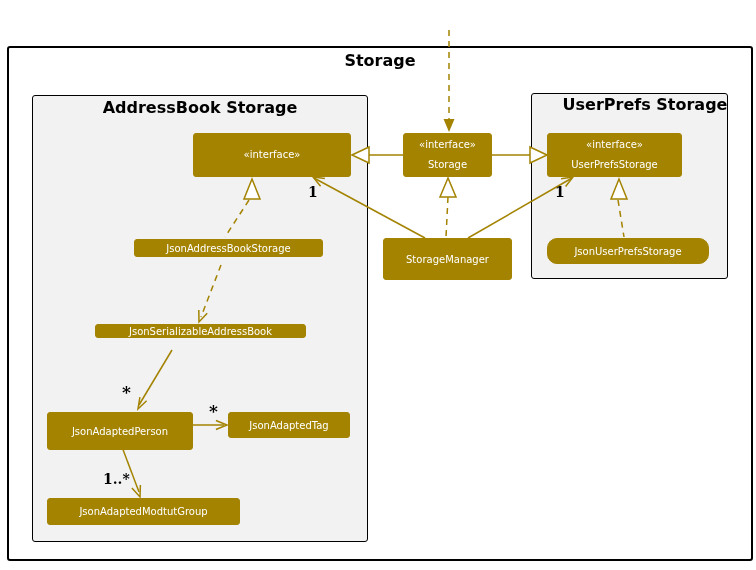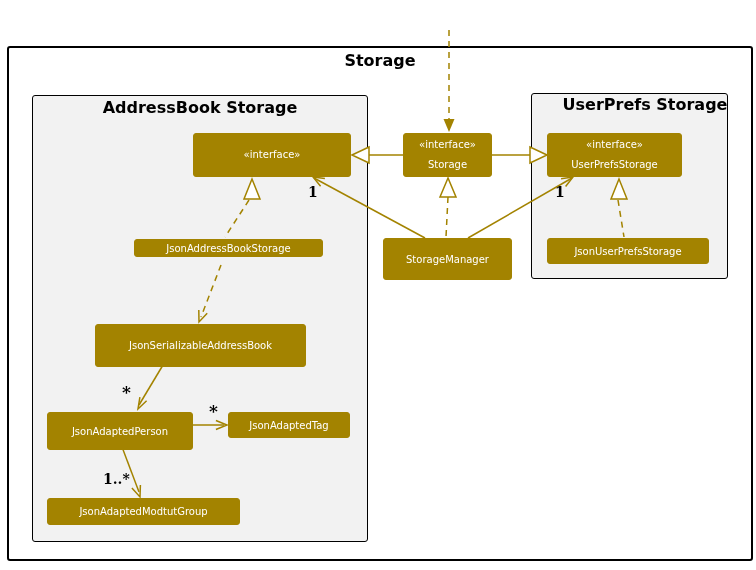--- a/index.html
+++ b/index.html
@@ -106,23 +106,23 @@
 
   <div class="node iface" style="left:547px;top:133px;width:135px;height:44px;">
     <span>«interface»</span>
     <span>UserPrefsStorage</span>
   </div>
 
   <div class="node" style="left:134px;top:239px;width:189px;height:18px;">JsonAddressBookStorage</div>
 
   <div class="node" style="left:383px;top:238px;width:129px;height:42px;">StorageManager</div>
 
-  <div class="node" style="left:547px;top:238px;width:162px;height:26px;">JsonUserPrefsStorage</div>
+  <div class="node" style="left:547px;top:238px;width:162px;height:26px;border-radius:10px;">JsonUserPrefsStorage</div>
 
-  <div class="node" style="left:95px;top:324px;width:211px;height:43px;text-align:center;">JsonSerializableAddressBook</div>
+  <div class="node" style="left:95px;top:324px;width:211px;height:14px;text-align:center;">JsonSerializableAddressBook</div>
 
   <div class="node" style="left:47px;top:412px;width:146px;height:38px;">JsonAdaptedPerson</div>
 
   <div class="node" style="left:228px;top:412px;width:122px;height:26px;">JsonAdaptedTag</div>
 
   <div class="node" style="left:47px;top:498px;width:193px;height:27px;">JsonAdaptedModtutGroup</div>
 
   <div class="mult" style="left:308px;top:185px;">1</div>
   <div class="mult" style="left:555px;top:185px;">1</div>
   <div class="mult" style="left:122px;top:385px;font-size:17px;">*</div>

